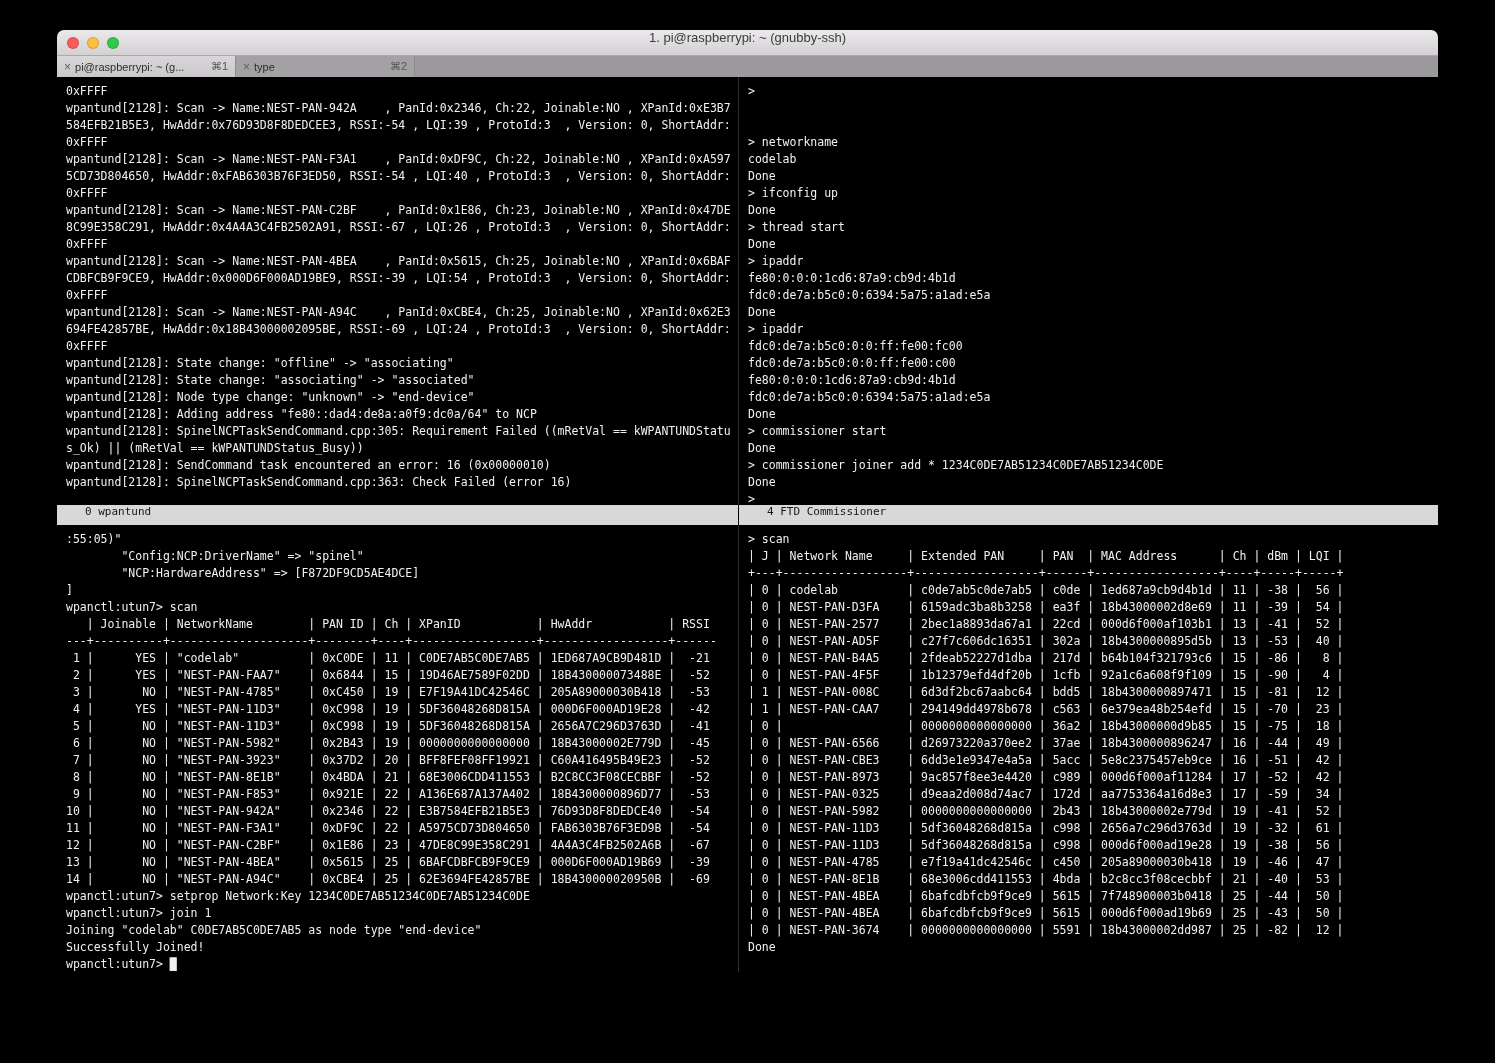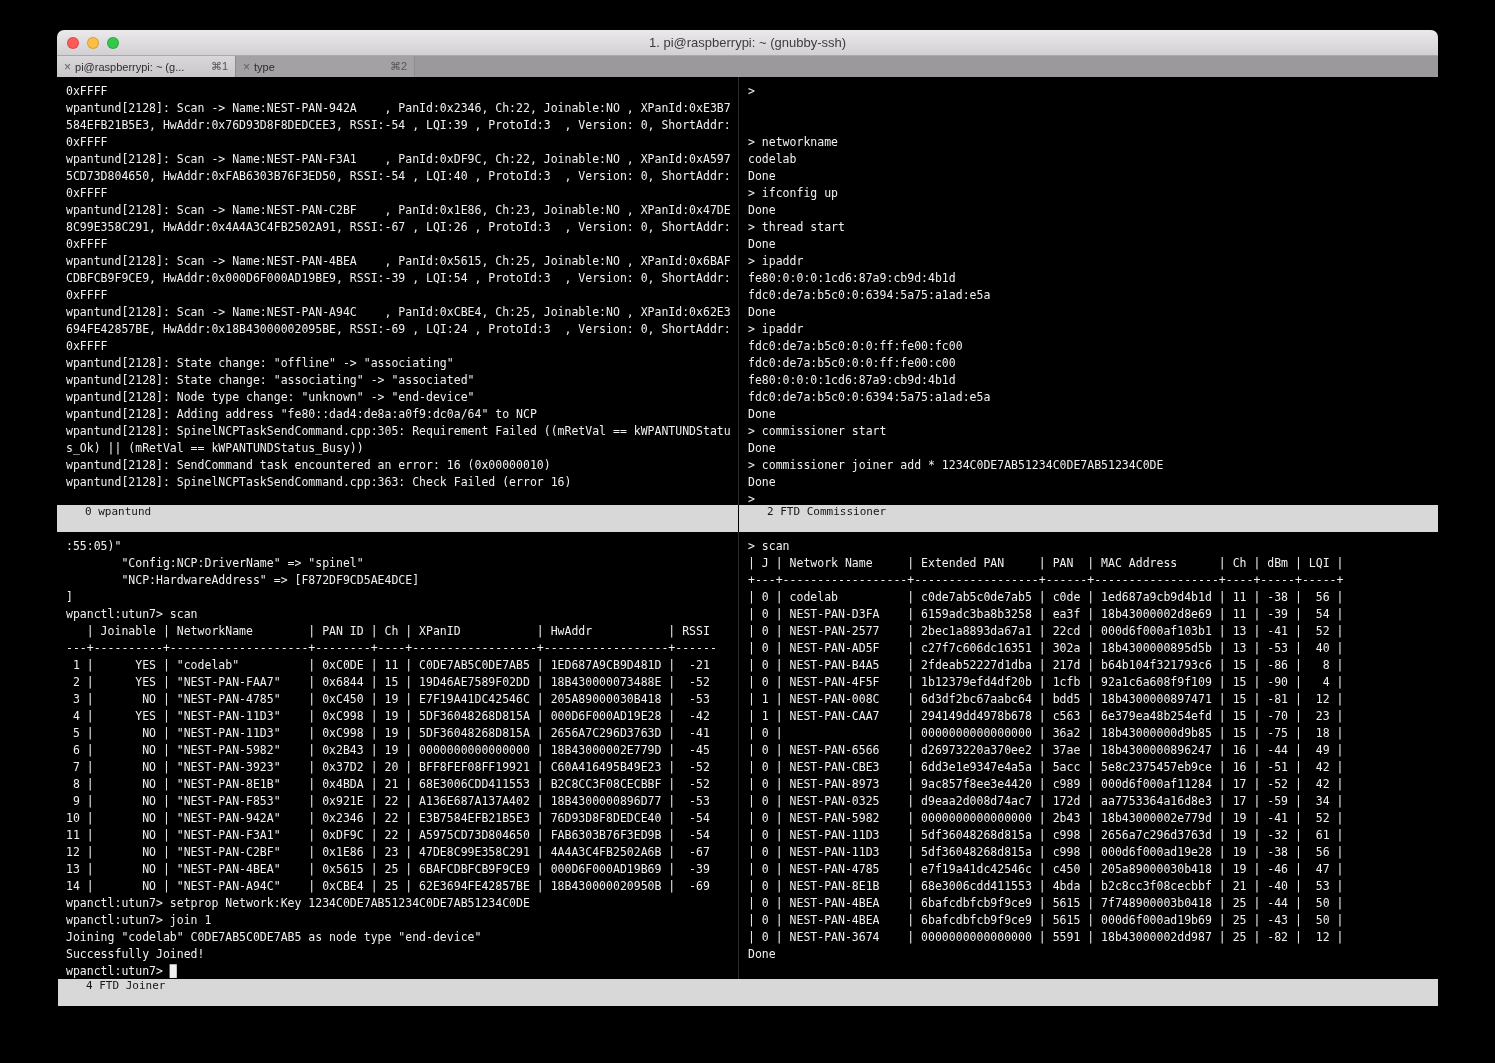--- a/index.html
+++ b/index.html
@@ -3,21 +3,21 @@
 <meta charset="utf-8">
 <style>
   html,body { margin:0; padding:0; }
   body {
     width:1495px; height:1063px; background:#000; overflow:hidden; position:relative;
     font-family:"Liberation Sans", sans-serif;
   }
   .window { position:absolute; left:57px; top:30px; width:1381px; height:1005px; }
   .titlebar {
     height:26px; background:linear-gradient(#ebe9eb,#d2d0d2);
-    border-radius:7px 7px 0 0; position:relative; display:flex; align-items:center;
+    border-radius:7px 7px 0 0; position:relative; display:flex; align-items:flex-start;
     border-bottom:1px solid #aaa8aa; box-sizing:border-box;
   }
   .lights { position:absolute; left:10px; top:7px; display:flex; gap:8px; }
   .light { width:12px; height:12px; border-radius:50%; display:inline-block; border:1px solid rgba(0,0,0,0.15); box-sizing:border-box; }
   .wtitle { flex:1; text-align:center; font-size:13px; color:#3c3c3c; }
   .tabbar { height:21px; display:flex; background:#a7a5a7; }
   .tab {
     width:179px; display:flex; align-items:center; padding:0 7px; box-sizing:border-box;
     border-right:1px solid #8e8c8e; background:#a3a1a3; font-size:11px; color:#333;
   }
@@ -29,21 +29,21 @@
   .term { background:#000; height:958px; overflow:hidden; }
   .trow { display:flex; overflow:hidden; }
   .pane { overflow:hidden; background:#000; }
   .flex1 { flex:1; }
   .vdiv { width:1px; background:#2b2b2b; }
   .ptext {
     margin:4px; padding:2px 0 0 5px;
     font:11.5px/17px "DejaVu Sans Mono", monospace;
     color:#f1f1f1; white-space:pre;
   }
-  .srow { display:flex; height:27px;border-radius:6px; }
+  .srow { display:flex; height:20px;border-radius:6px; }
   .sbar {
     background:#d8d8d8; color:#161616; font:11px/14px "DejaVu Sans Mono", monospace;
     padding-left:28px; box-sizing:border-box; overflow:hidden; white-space:nowrap;
   }
   .sgap { width:1px; background:#000; }
 </style>
 </head>
 <body>
 
 <div class="window">
@@ -126,21 +126,21 @@
 Done
 &gt; commissioner joiner add * 1234C0DE7AB51234C0DE7AB51234C0DE
 Done
 &gt;</pre>
       </div>
     </div>
 
     <div class="srow">
       <div class="sbar" style="width:681px">0 wpantund</div>
       <div class="sgap"></div>
-      <div class="sbar flex1">2 FTD Commissioner</div>
+      <div class="sbar flex1">4 FTD Commissioner</div>
     </div>
 
     <div class="trow" style="height:447px">
       <div class="pane" style="width:681px">
         <pre class="ptext">:55:05)"
         "Config:NCP:DriverName" =&gt; "spinel"
         "NCP:HardwareAddress" =&gt; [F872DF9CD5AE4DCE]
 ]
 wpanctl:utun7&gt; scan
    | Joinable | NetworkName        | PAN ID | Ch | XPanID           | HwAddr           | RSSI
@@ -190,17 +190,16 @@
 | 0 | NEST-PAN-8E1B    | 68e3006cdd411553 | 4bda | b2c8cc3f08cecbbf | 21 | -40 |  53 |
 | 0 | NEST-PAN-4BEA    | 6bafcdbfcb9f9ce9 | 5615 | 7f748900003b0418 | 25 | -44 |  50 |
 | 0 | NEST-PAN-4BEA    | 6bafcdbfcb9f9ce9 | 5615 | 000d6f000ad19b69 | 25 | -43 |  50 |
 | 0 | NEST-PAN-3674    | 0000000000000000 | 5591 | 18b43000002dd987 | 25 | -82 |  12 |
 Done</pre>
       </div>
     </div>
 
     <div class="srow">
       <div class="sgap"></div>
-      <div class="sbar flex1">4 FTD Joiner</div>
     </div>
 
   </div>
 </div>
 
 </body></html>

